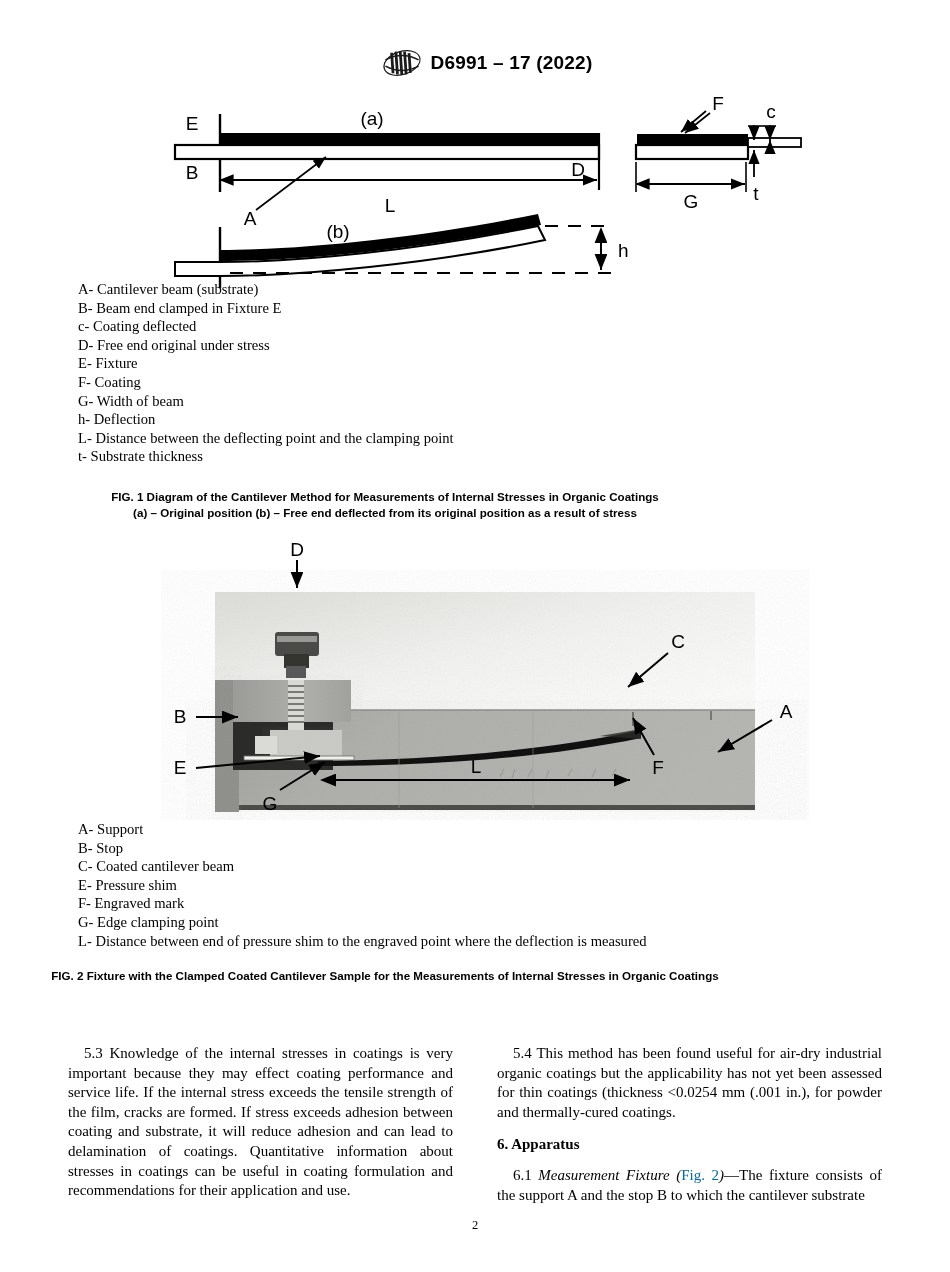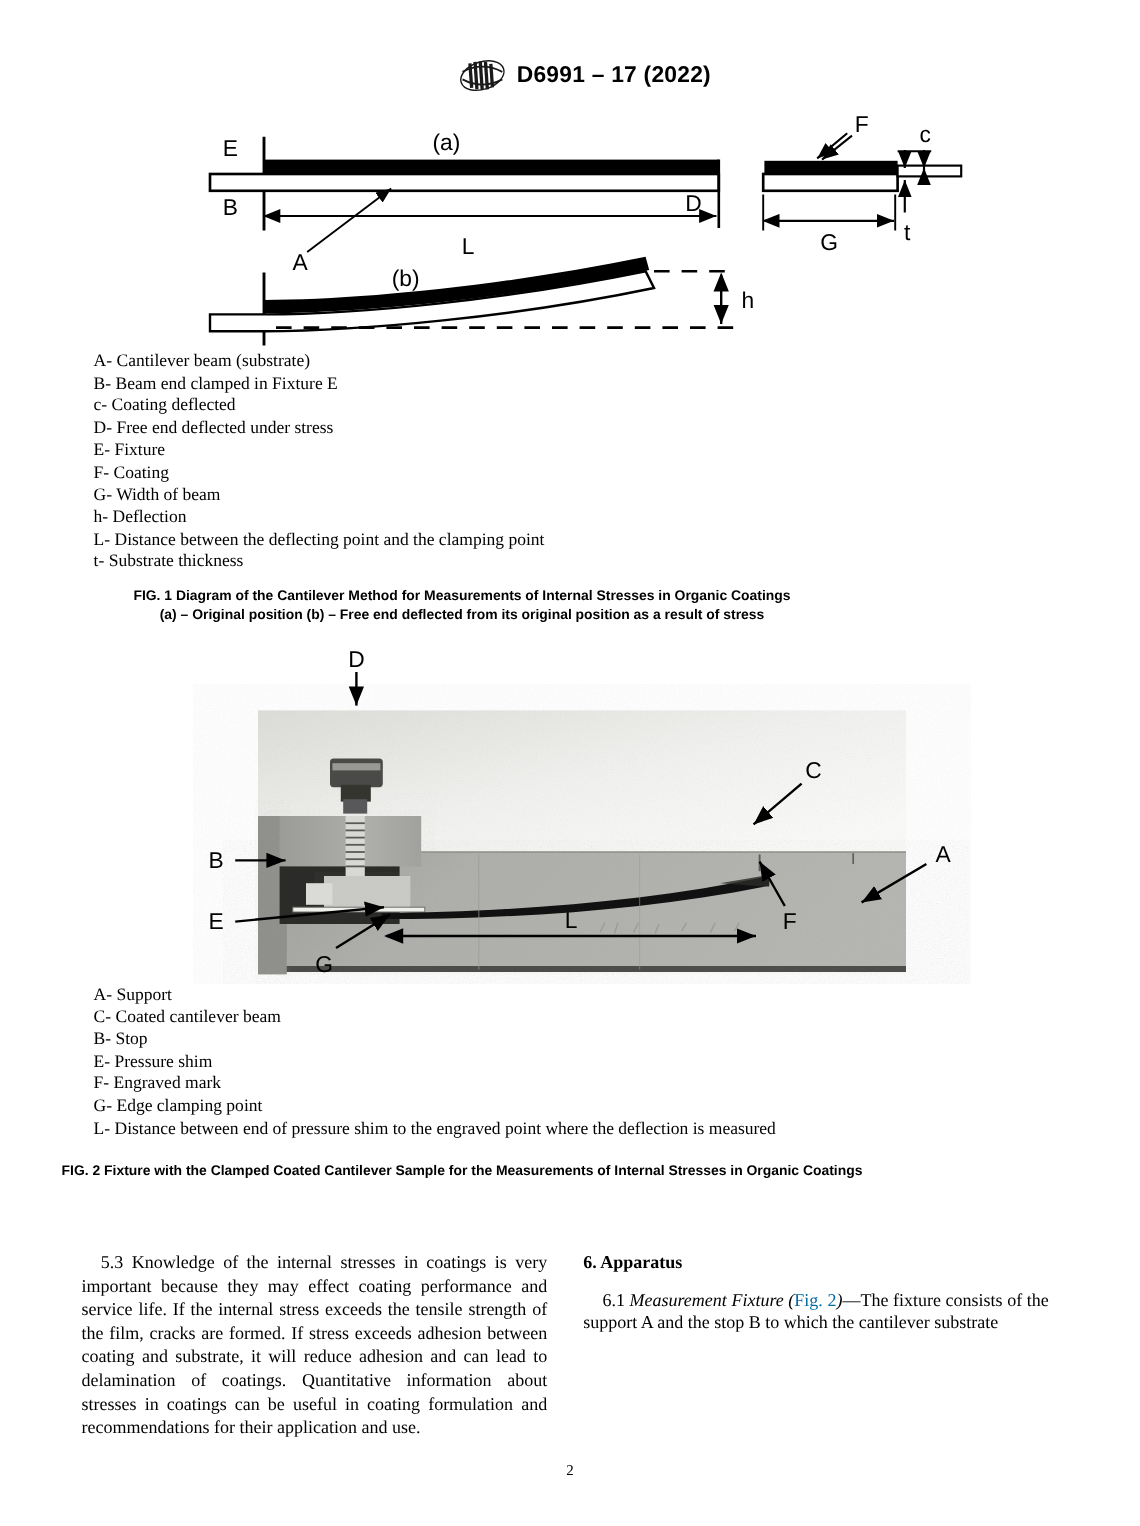--- a/index.html
+++ b/index.html
@@ -52,21 +52,21 @@
 
   
   .legend {
     position: absolute;
     font-family: "Liberation Serif", "DejaVu Serif", serif;
     font-size: 14.6px;
     line-height: 18.6px;
   }
   .legend div { white-space: nowrap; }
 
-  .legend-1 { left: 78px; top: 292px; }
+  .legend-1 { left: 78px; top: 280px; }
   .legend-2 { left: 78px; top: 820px; }
 
   
   .fig-caption {
     position: absolute;
     width: 770px;
     left: 0;
     text-align: center;
     font-family: "Liberation Sans", "DejaVu Sans", sans-serif;
     font-weight: bold;
@@ -86,21 +86,21 @@
   }
   .fig2-svg { display: block; }
 
   
   .body-cols {
     position: absolute;
     top: 1044px;
     left: 68px;
     width: 814px;
     display: flex;
-    gap: 30px;
+    gap: 44px;
   }
   .col {
     width: 388px;
     font-size: 15px;
     line-height: 19.6px;
     text-align: justify;
   }
   .para {
     text-indent: 16px;
     margin: 0 0 13px 0;
@@ -213,21 +213,21 @@
     <line x1="754" y1="85" x2="754" y2="58" stroke="#000" stroke-width="1.8" marker-end="url(#arrHead)"></line>
     <line x1="770" y1="58" x2="770" y2="48" stroke="#000" stroke-width="1.8" marker-end="url(#arrHead)"></line>
     <text x="756" y="108" font-family="Liberation Sans, sans-serif" font-size="19" text-anchor="middle">t</text>
   </svg>
 </div>
 
 <div class="legend legend-1">
   <div>A- Cantilever beam (substrate)</div>
   <div>B- Beam end clamped in Fixture E</div>
   <div>c- Coating deflected</div>
-  <div>D- Free end deflected under stress</div>
+  <div>D- Free end original under stress</div>
   <div>E- Fixture</div>
   <div>F- Coating</div>
   <div>G- Width of beam</div>
   <div>h- Deflection</div>
   <div>L- Distance between the deflecting point and the clamping point</div>
   <div>t- Substrate thickness</div>
 </div>
 
 <div class="fig-caption fig1-caption">
   <div>FIG. 1 Diagram of the Cantilever Method for Measurements of Internal Stresses in Organic Coatings</div>
@@ -353,35 +353,36 @@
     <line x1="654" y1="215" x2="633" y2="178" stroke="#000" stroke-width="2" marker-end="url(#a2)"></line>
     <text x="658" y="234" font-family="Liberation Sans, sans-serif" font-size="19" text-anchor="middle">F</text>
 
     <line x1="772" y1="180" x2="718" y2="212" stroke="#000" stroke-width="2" marker-end="url(#a2)"></line>
     <text x="786" y="178" font-family="Liberation Sans, sans-serif" font-size="19" text-anchor="middle">A</text>
   </svg>
 </div>
 
 <div class="legend legend-2">
   <div>A- Support</div>
+  <div>B- Stop</div>
   <div>C- Coated cantilever beam</div>
-  <div>B- Stop</div>
   <div>E- Pressure shim</div>
   <div>F- Engraved mark</div>
   <div>G- Edge clamping point</div>
   <div>L- Distance between end of pressure shim to the engraved point where the deflection is measured</div>
 </div>
 
 <div class="fig-caption fig2-caption">
   <div>FIG. 2 Fixture with the Clamped Coated Cantilever Sample for the Measurements of Internal Stresses in Organic Coatings</div>
 </div>
 
 <div class="body-cols">
   <div class="col">
     <p class="para">5.3  Knowledge of the internal stresses in coatings is very important because they may effect coating performance and service life. If the internal stress exceeds the tensile strength of the film, cracks are formed. If stress exceeds adhesion between coating and substrate, it will reduce adhesion and can lead to delamination of coatings. Quantitative information about stresses in coatings can be useful in coating formulation and recommendations for their application and use.</p>
   </div>
   <div class="col">
+    <p class="para">5.4  This method has been found useful for air-dry industrial organic coatings but the applicability has not yet been assessed for thin coatings (thickness &lt;0.0254 mm (.001 in.), for powder and thermally-cured coatings.</p>
     <p class="sec-head">6. Apparatus</p>
     <p class="para"><span>6.1 </span><span class="ital">Measurement Fixture (</span><span class="figref">Fig. 2</span><span class="ital">)</span><span>—The fixture consists of the support A and the stop B to which the cantilever substrate</span></p>
   </div>
 </div>
 
 <div class="page-number">2</div>
 
 </body></html>

